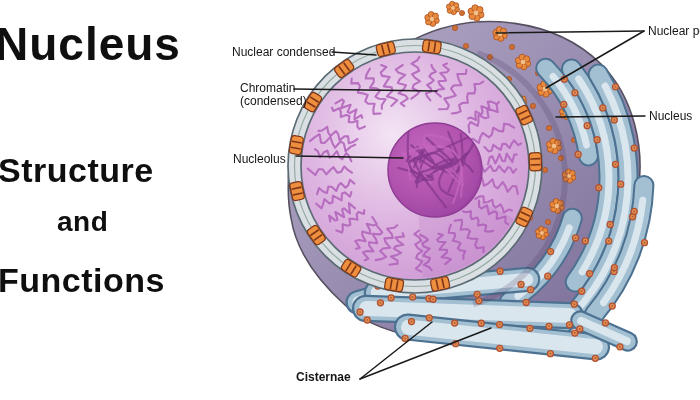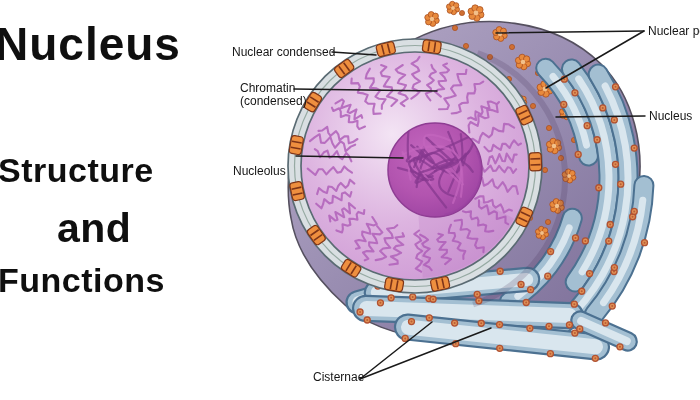--- a/index.html
+++ b/index.html
@@ -2,21 +2,21 @@
 <html><head>
 <meta charset="utf-8">
 <style>
   html,body{margin:0;padding:0;background:#fff;}
   .stage{position:relative;width:700px;height:400px;background:#ffffff;overflow:hidden;
          font-family:"Liberation Sans",sans-serif;}
   .stage svg{position:absolute;left:0;top:0;}
   .ttl{position:absolute;font-weight:bold;color:#0f0f0f;line-height:1;white-space:nowrap;}
   .ttl-main{left:-5px;top:21px;font-size:46px;letter-spacing:1px;}
   .ttl-l2{left:-2px;top:153px;font-size:34px;letter-spacing:.5px;}
-  .ttl-l3{left:57px;top:208px;font-size:41px;letter-spacing:.5px;text-align:center;}
+  .ttl-l3{left:57px;top:208px;font-size:28px;letter-spacing:.5px;text-align:center;}
   .ttl-l4{left:-2px;top:263px;font-size:34px;letter-spacing:.5px;}
   .lbl{position:absolute;font-size:12px;color:#161616;line-height:13px;white-space:nowrap;}
   .lbl span{display:block;margin-left:8px;}
 </style>
 </head>
 <body>
 
 <div class="stage">
 
   <svg id="art" width="700" height="400" viewBox="0 0 700 400">
@@ -498,17 +498,17 @@
   <div class="ttl ttl-main">Nucleus</div>
   <div class="ttl ttl-l2">Structure</div>
   <div class="ttl ttl-l3">and</div>
   <div class="ttl ttl-l4">Functions</div>
 
   <div class="lbl" style="left:232px;top:46px;">Nuclear condensed</div>
   <div class="lbl" style="left:232px;top:82px;">
     <span>Chromatin</span>
     <span>(condensed)</span>
   </div>
-  <div class="lbl" style="left:233px;top:165px;text-align:center;">Nucleolus</div>
+  <div class="lbl" style="left:233px;top:153px;text-align:center;">Nucleolus</div>
   <div class="lbl" style="left:648px;top:25px;">Nuclear pores</div>
   <div class="lbl" style="left:649px;top:110px;">Nucleus</div>
-  <div class="lbl" style="left:313px;top:371px;">Cisternae</div>
+  <div class="lbl" style="left:296px;top:371px;font-weight:bold;">Cisternae</div>
 </div>
 
 </body></html>

